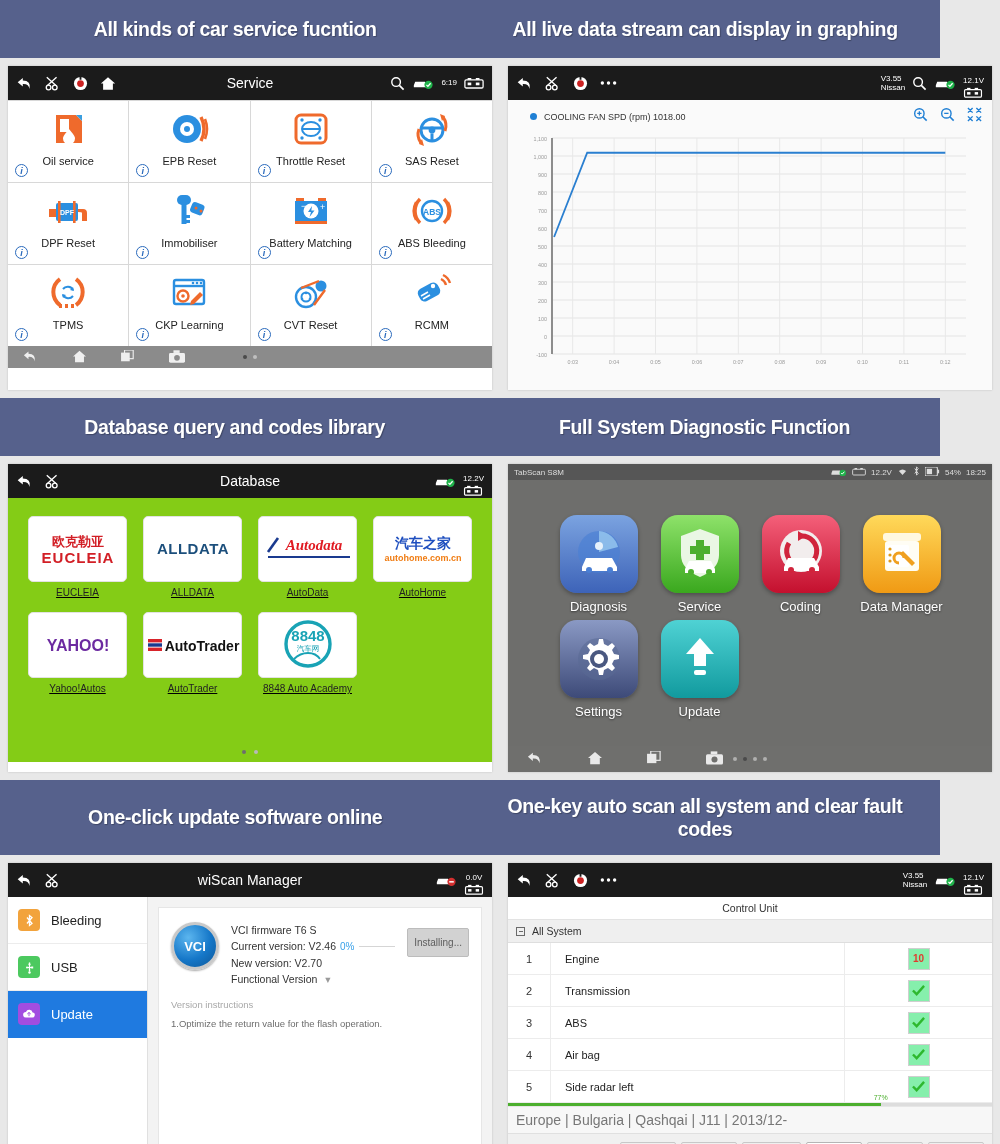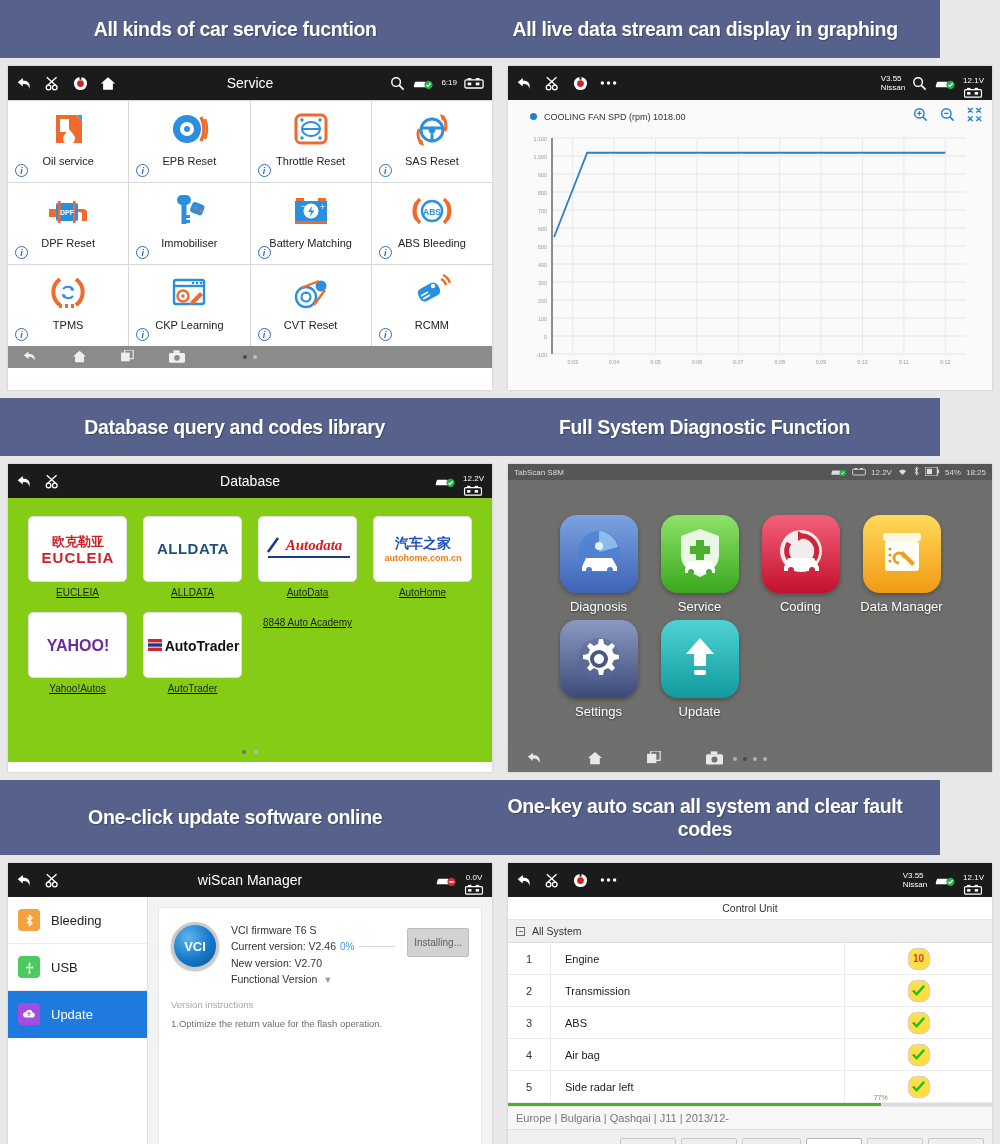--- a/index.html
+++ b/index.html
@@ -152,29 +152,29 @@
   .cu-sqicon:before { content:''; position:absolute; left:1.5px; right:1.5px; top:3.5px;
                       height:1px; background:#6a6a6a; }
   .cu-table { background: #fff; }
   .cu-row { display: flex; align-items: center; height: 32px;
             border-bottom: 1px solid #ececec; }
   .cu-idx { width: 42px; text-align: center; font-size: 11px; color: #333; }
   .cu-nm { flex: 1; font-size: 11px; color: #222; border-left: 1px solid #ececec;
            padding-left: 14px; height: 100%; display: flex; align-items: center; }
   .cu-st { width: 148px; border-left: 1px solid #ececec; height: 100%;
            display: flex; align-items: center; justify-content: center; }
-  .badge { width: 22px; height: 22px; border-radius: 8px; background: #fde047;
+  .badge { width: 22px; height: 22px; border-radius: 0; background: #86efac;
            border: 1px solid #cfcfcf; display: flex; align-items: center;
            justify-content: center; font-size: 10px; font-weight: bold; }
   .badge.err { color: #e03b2e; }
   .cu-progwrap { position: relative; height: 3px; background: #ddd; }
   .cu-prog { height: 3px; background: #4caf2e; }
   .cu-pct { position: absolute; top: -9px; font-size: 7px; color: #4caf2e;
             transform: translateX(-50%); }
-  .cu-crumb { font-size: 11px; color: #777; padding: 5px 8px; background: #f7f7f7;
+  .cu-crumb { font-size: 14px; color: #777; padding: 5px 8px; background: #f7f7f7;
               border-top: 1px solid #e6e6e6; border-bottom: 1px solid #e0e0e0; }
   .cu-btns { display: flex; align-items: center; justify-content: flex-end;
              gap: 5px; padding: 8px 8px; background: #f0f0f0; }
   .cu-btn { min-width: 56px; height: 31px; border: 1px solid #c8c8c8; background: #efefef;
             border-radius: 2px; font-size: 10px; color: #9a9a9a; display: flex;
             align-items: center; justify-content: center; text-align: center; line-height: 1.15; }
   .cu-btn.primary { background: #fff; color: #111; font-weight: bold; border-color: #b5b5b5; }
 </style>
 </head>
 <body>
@@ -714,20 +714,28 @@
               <svg width="96" height="24" viewBox="0 0 96 24">
                   <rect x="3" y="6" width="14" height="3.4" fill="#d8232a"></rect>
                   <rect x="3" y="10.3" width="14" height="3.4" fill="#1a3a8f"></rect>
                   <rect x="3" y="14.6" width="14" height="3.4" fill="#d8232a"></rect>
                   <text x="57" y="18" font-size="14" fill="#111" text-anchor="middle" font-family="Liberation Sans" font-weight="bold">AutoTrader</text>
                 </svg>
             </div>
             <span class="db-lbl">AutoTrader</span>
           </div>
           <div class="db-cell">
+            <div class="db-card">
+              <svg width="62" height="56" viewBox="0 0 62 56">
+                  <circle cx="31" cy="27" r="22" fill="none" stroke="#19a3b5" stroke-width="3.4"></circle>
+                  <text x="31" y="24" font-size="15" fill="#19a3b5" text-anchor="middle" font-family="Liberation Sans" font-weight="bold">8848</text>
+                  <text x="31" y="34" font-size="7.5" fill="#19a3b5" text-anchor="middle" font-family="DejaVu Sans">汽车网</text>
+                  <path d="M17 42 q6 -6 14 -6 q8 0 12 6" stroke="#19a3b5" stroke-width="1.8" fill="none"></path>
+                </svg>
+            </div>
             <span class="db-lbl">8848 Auto Academy</span>
           </div>
         </div>
         <div class="db-dots">
           <span class="dot on"></span>
           <span class="dot"></span>
         </div>
       </div>
     </div>
   </div>

